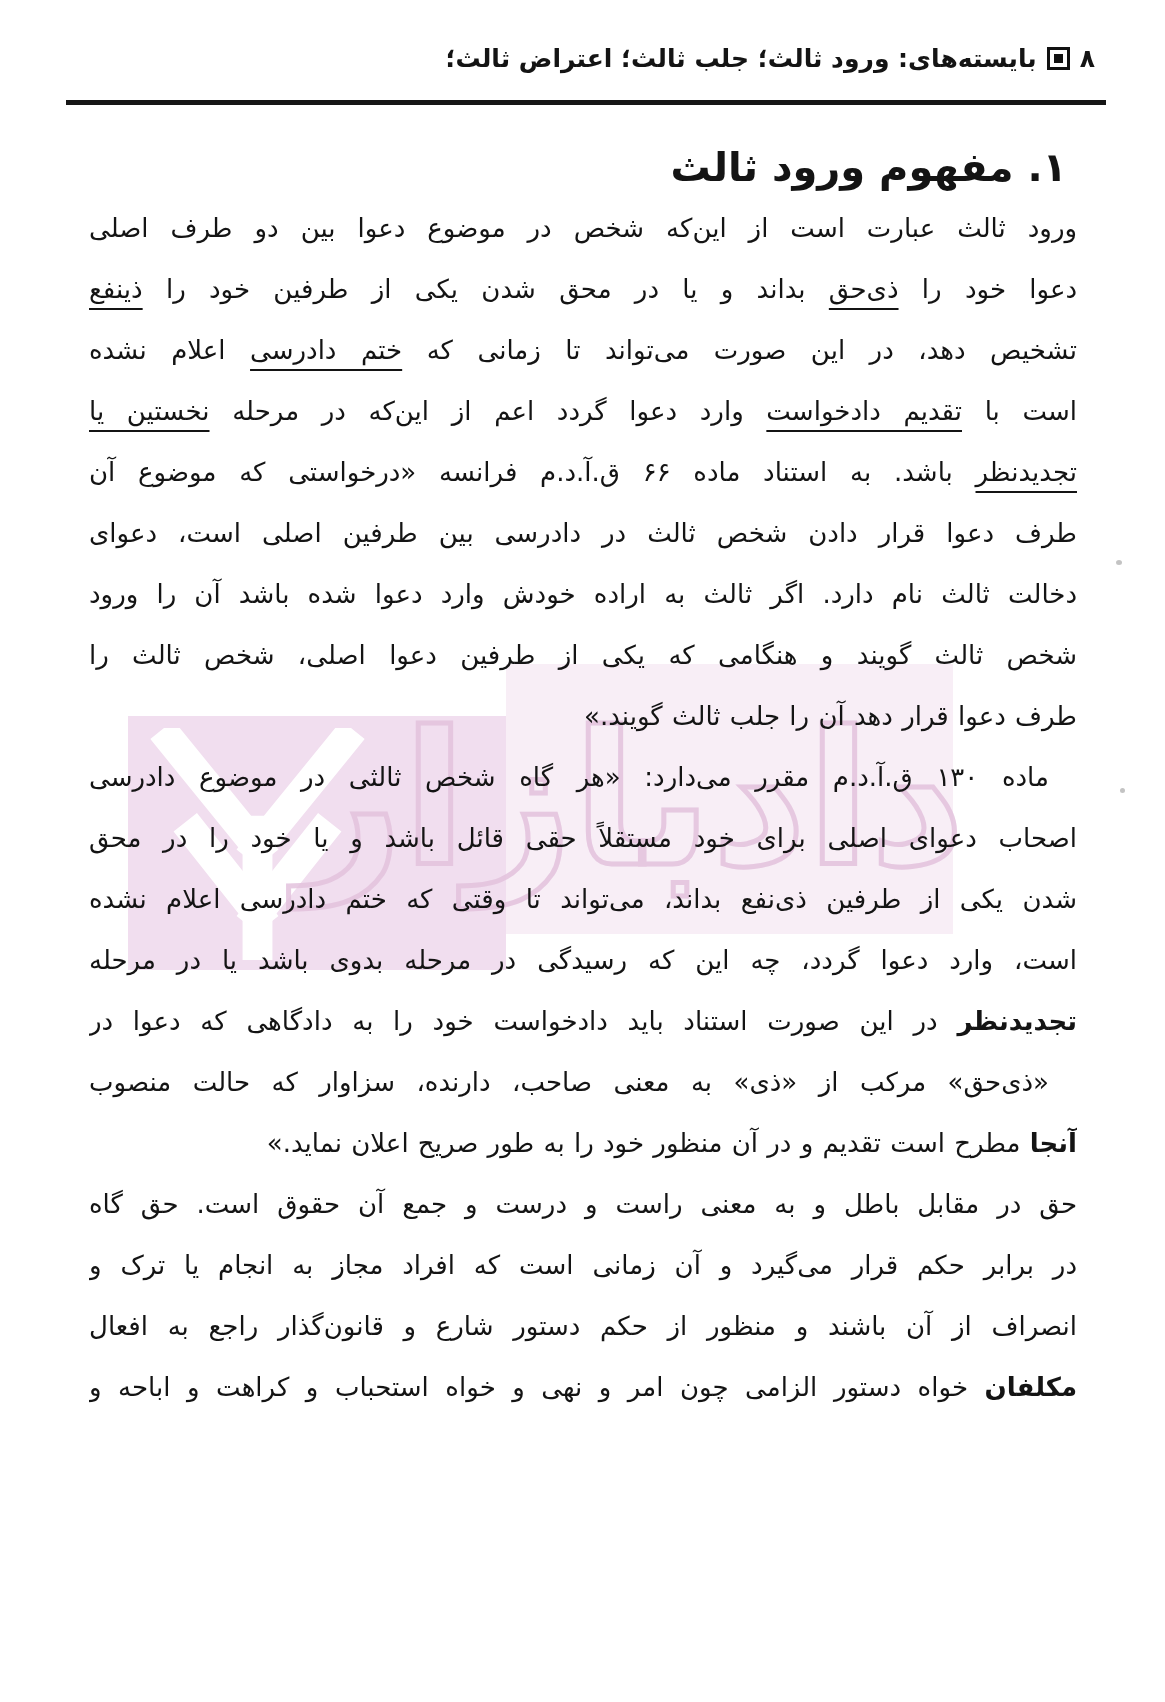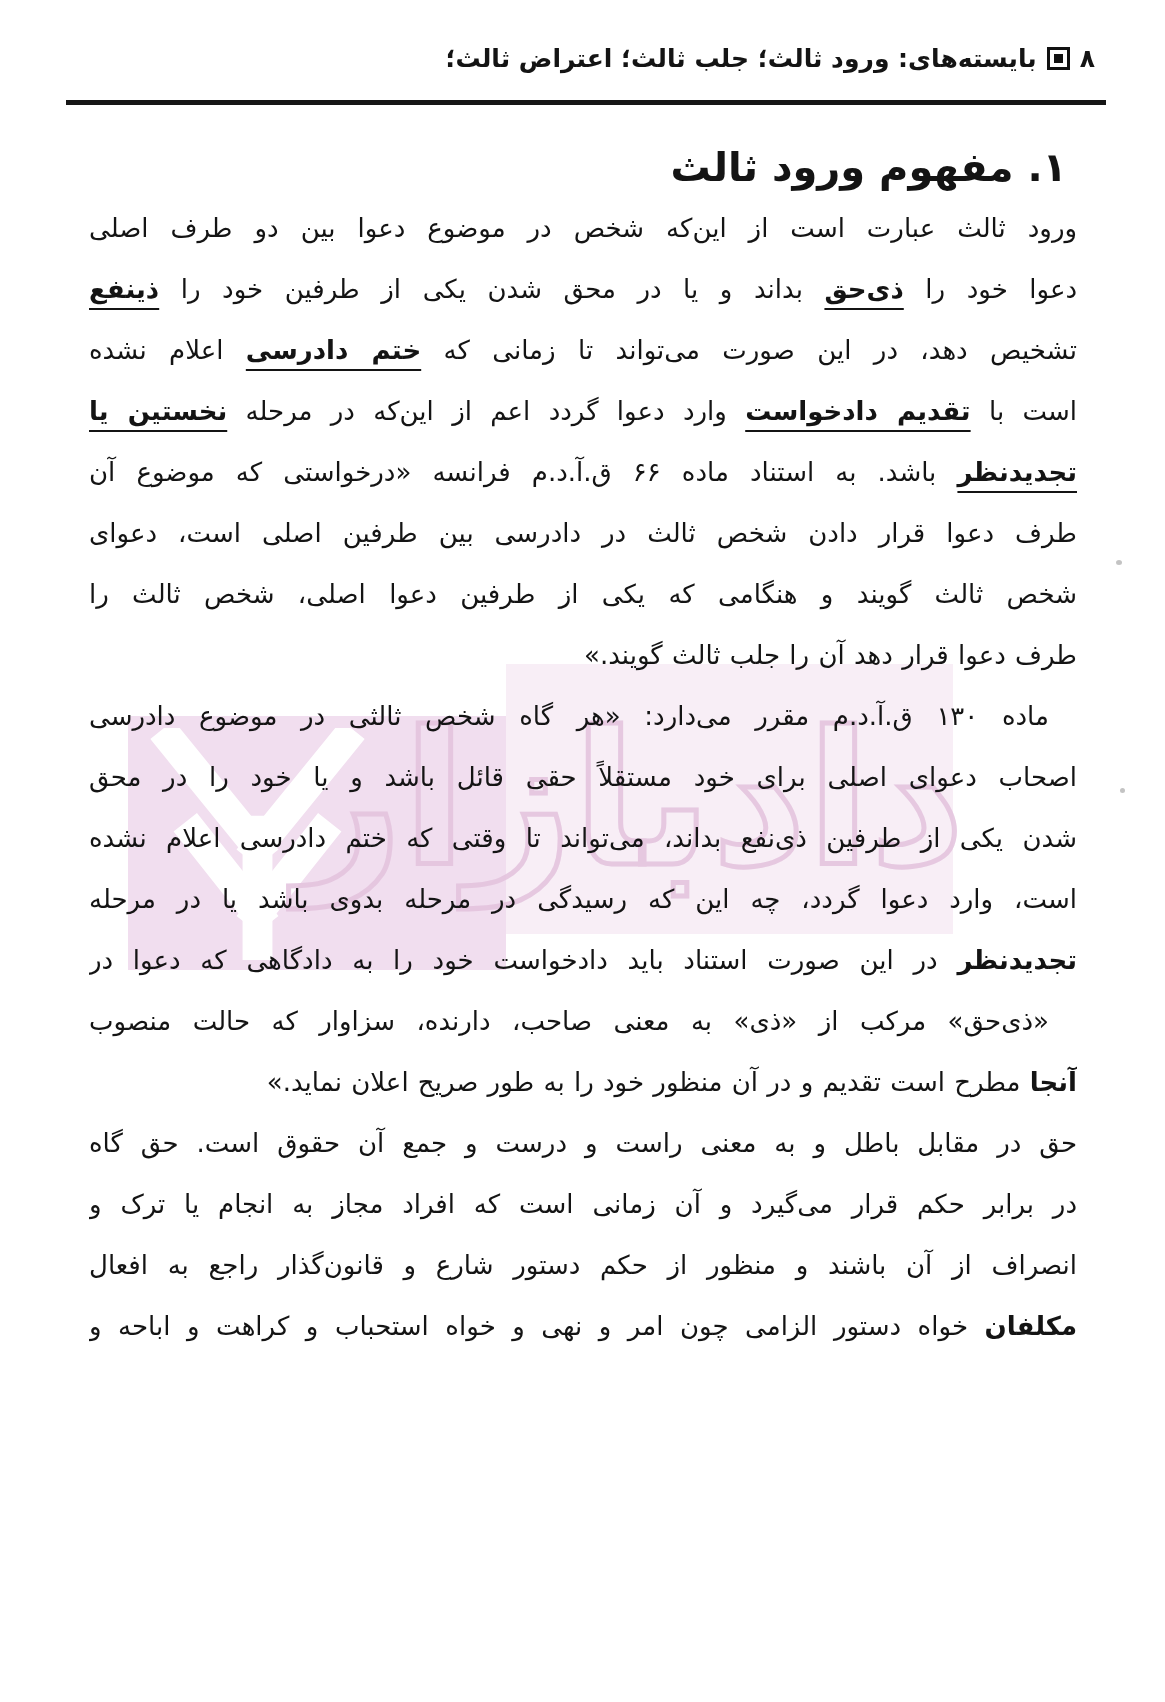--- a/index.html
+++ b/index.html
@@ -63,21 +63,20 @@
     height:61px;overflow:hidden;
     text-align:justify;text-align-last:right;
     word-spacing:1px;
   }
   .line.j{text-align-last:justify;}
   .line.ind{padding-right:28px;}
   .line span.u{
     text-decoration:underline;
     text-decoration-thickness:2px;
     text-underline-offset:10px;
-    font-weight:bold;
   }
   .line span.b{font-weight:bold;}
   
   .speck{position:absolute;background:rgba(40,40,40,.28);border-radius:50%;}
   .speck-1{left:1116px;top:560px;width:6px;height:5px;}
   .speck-2{left:1120px;top:788px;width:5px;height:5px;}
 </style>
 </head>
 <body>
 
@@ -107,20 +106,21 @@
 
   <div class="section-title">۱. مفهوم ورود ثالث</div>
 
   <div class="body-text" id="body-text">
       <div class="line j"><span class="n">ورود ثالث عبارت است از این‌که شخص در موضوع دعوا بین دو طرف اصلی</span></div>
       <div class="line j"><span class="n">دعوا خود را </span><span class="u">ذی‌حق</span><span class="n"> بداند و یا در محق شدن یکی از طرفین خود را </span><span class="u">ذینفع</span></div>
       <div class="line j"><span class="n">تشخیص دهد، در این صورت می‌تواند تا زمانی که </span><span class="u">ختم دادرسی</span><span class="n"> اعلام نشده</span></div>
       <div class="line j"><span class="n">است با </span><span class="u">تقدیم دادخواست</span><span class="n"> وارد دعوا گردد اعم از این‌که در مرحله </span><span class="u">نخستین یا</span></div>
       <div class="line j"><span class="u">تجدیدنظر</span><span class="n"> باشد. به استناد ماده ۶۶ ق.آ.د.م فرانسه «درخواستی که موضوع آن</span></div>
       <div class="line j"><span class="n">طرف دعوا قرار دادن شخص ثالث در دادرسی بین طرفین اصلی است، دعوای</span></div>
+      <div class="line j"><span class="n">دخالت ثالث نام دارد. اگر ثالث به اراده خودش وارد دعوا شده باشد آن را ورود</span></div>
       <div class="line j"><span class="n">شخص ثالث گویند و هنگامی که یکی از طرفین دعوا اصلی، شخص ثالث را</span></div>
       <div class="line"><span class="n">طرف دعوا قرار دهد آن را جلب ثالث گویند.»</span></div>
       <div class="line j ind"><span class="n">ماده ۱۳۰ ق.آ.د.م مقرر می‌دارد: «هر گاه شخص ثالثی در موضوع دادرسی</span></div>
       <div class="line j"><span class="n">اصحاب دعوای اصلی برای خود مستقلاً حقی قائل باشد و یا خود را در محق</span></div>
       <div class="line j"><span class="n">شدن یکی از طرفین ذی‌نفع بداند، می‌تواند تا وقتی که ختم دادرسی اعلام نشده</span></div>
       <div class="line j"><span class="n">است، وارد دعوا گردد، چه این که رسیدگی در مرحله بدوی باشد یا در مرحله</span></div>
       <div class="line j"><span class="b">تجدیدنظر</span><span class="n"> در این صورت استناد باید دادخواست خود را به دادگاهی که دعوا در</span></div>
       <div class="line j ind"><span class="n">«ذی‌حق» مرکب از «ذی» به معنی صاحب، دارنده، سزاوار که حالت منصوب</span></div>
       <div class="line"><span class="b">آنجا</span><span class="n"> مطرح است تقدیم و در آن منظور خود را به طور صریح اعلان نماید.»</span></div>
       <div class="line j"><span class="n">حق در مقابل باطل و به معنی راست و درست و جمع آن حقوق است. حق گاه</span></div>

